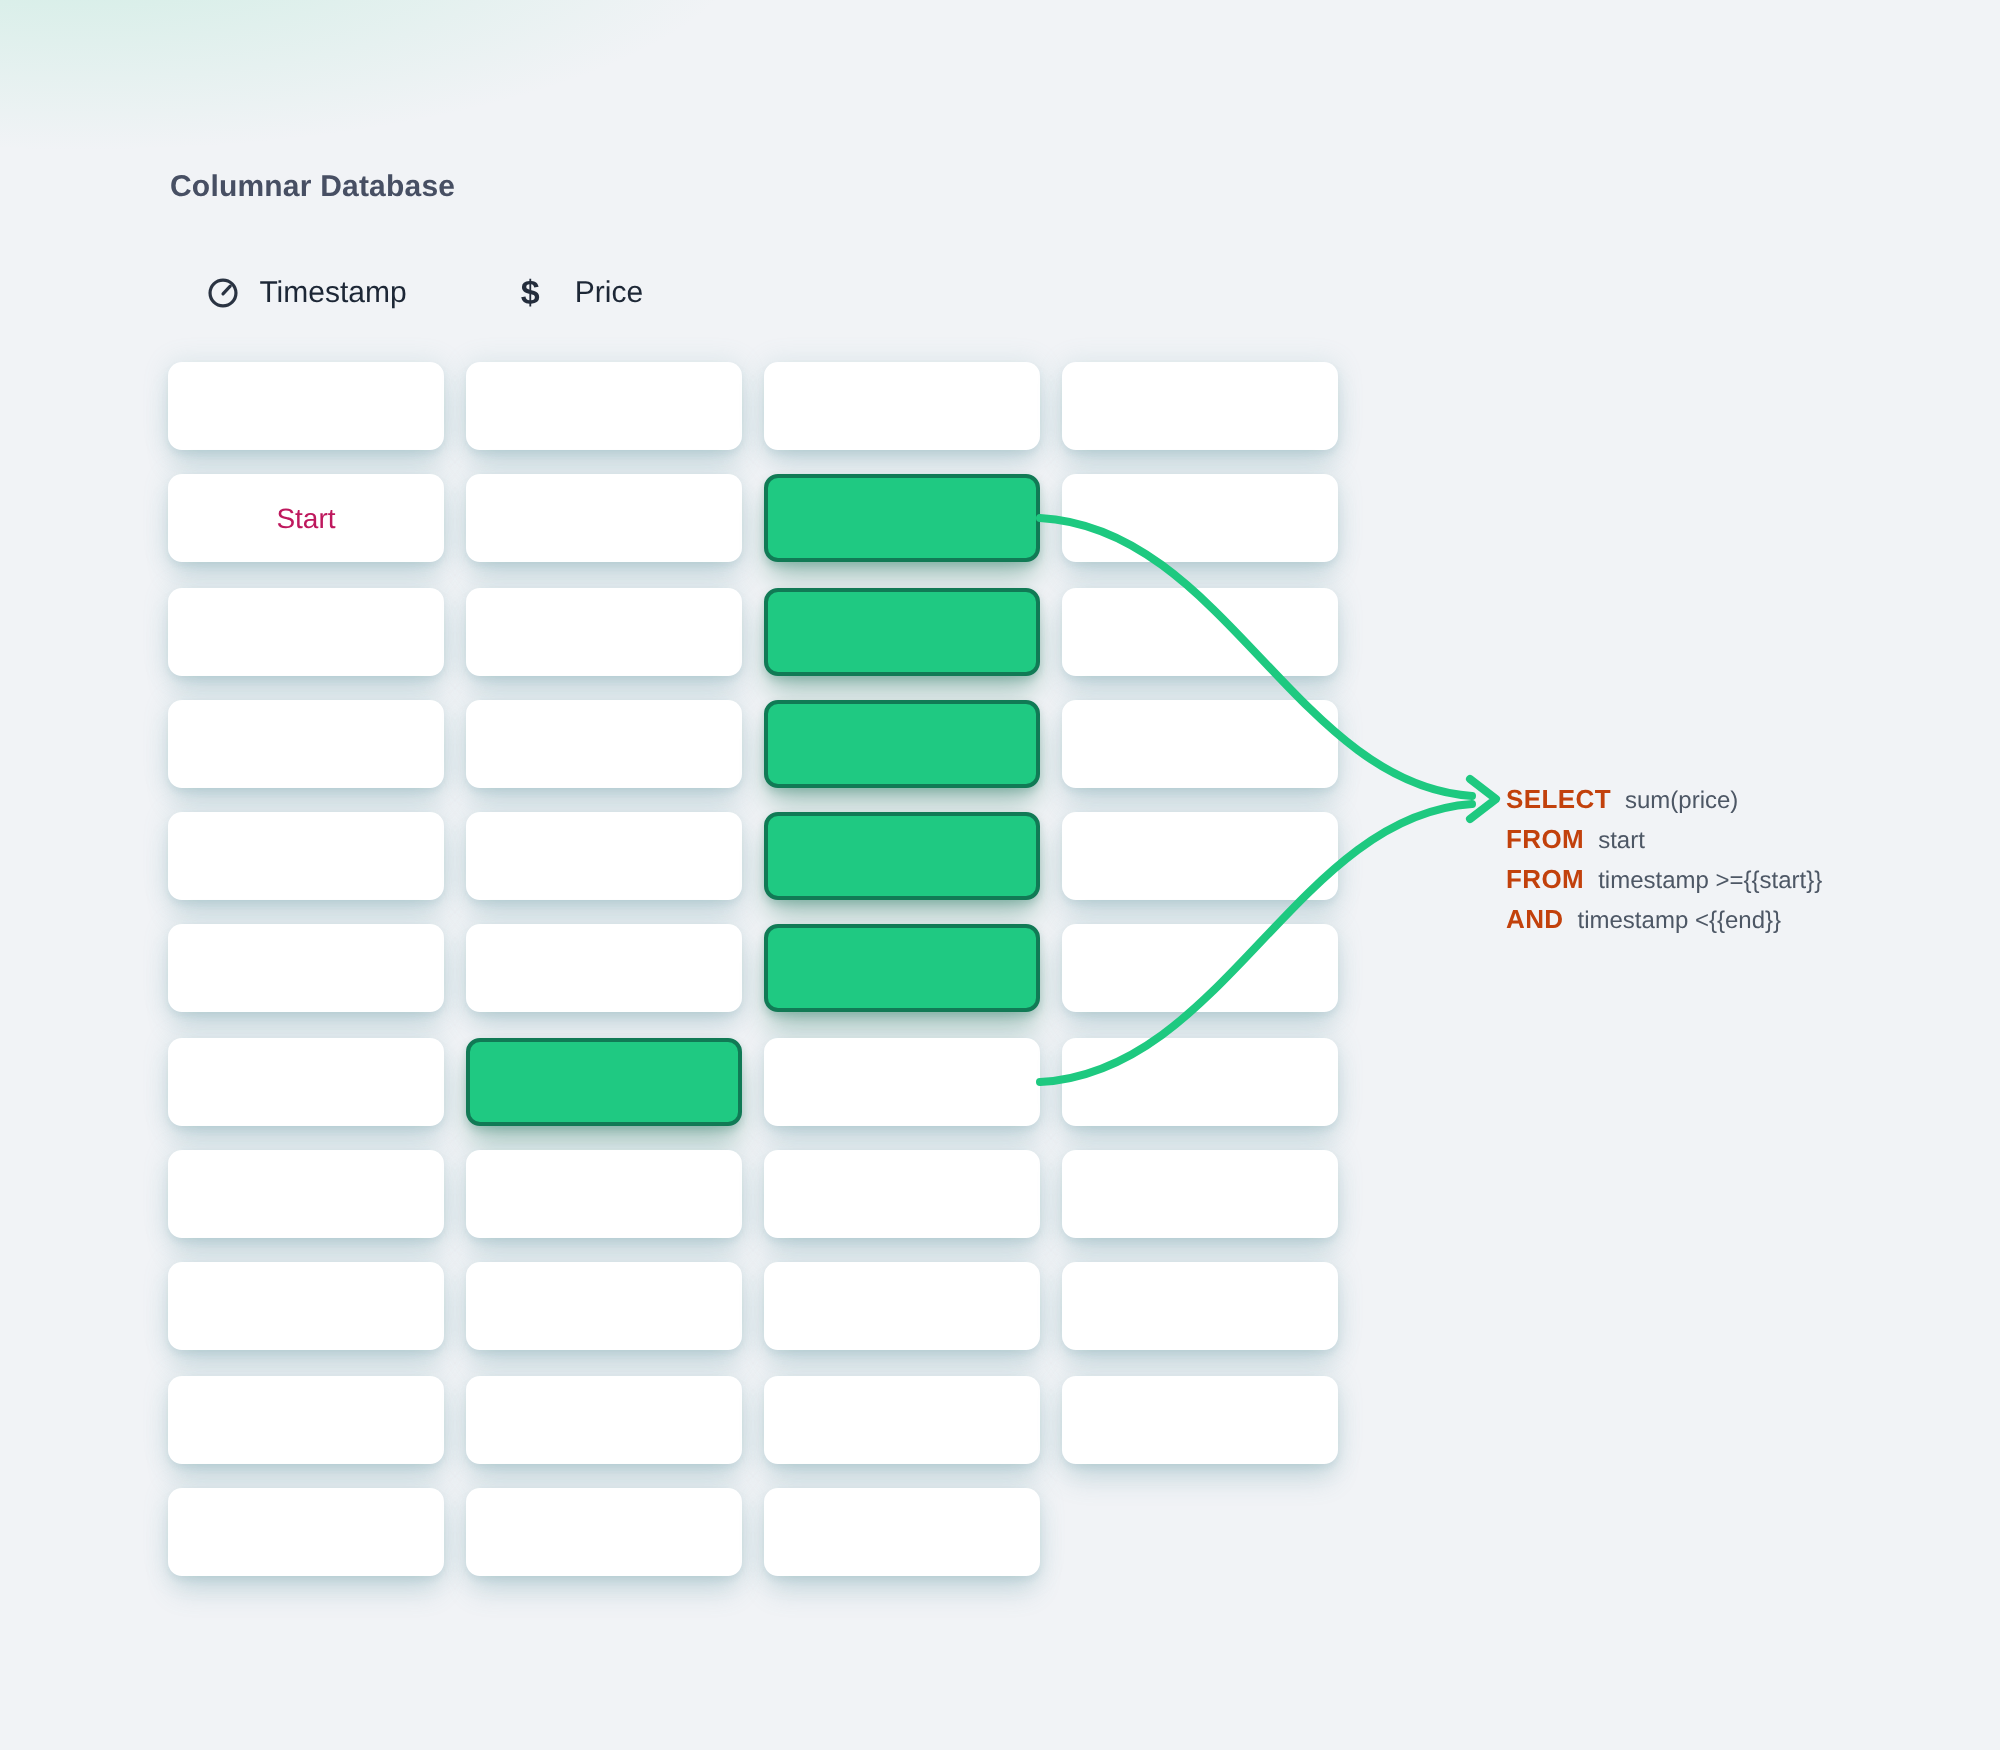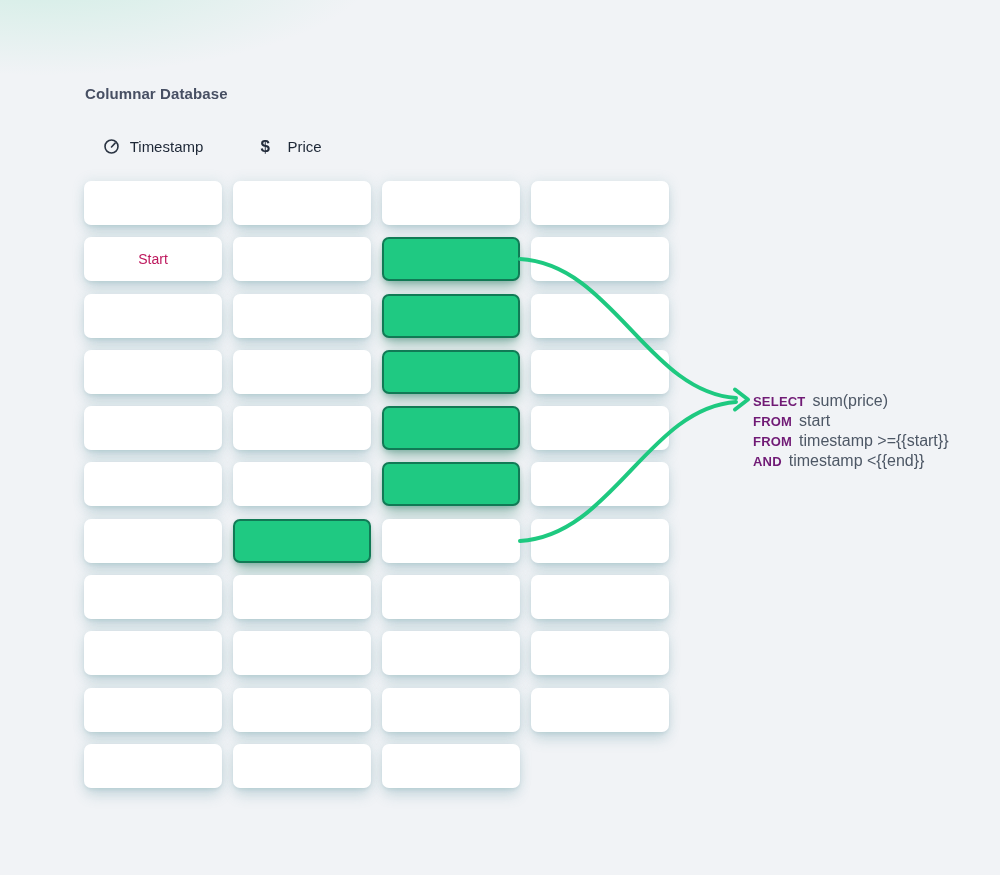--- a/index.html
+++ b/index.html
@@ -54,22 +54,22 @@
       0 10px 14px -3px rgba(18,110,84,.38),
       0 2px 4px rgba(18,110,84,.22);
   }
 
   .arrows { position: absolute; left: 0; top: 0; pointer-events: none; }
 
   .query {
     position: absolute; left: 753px; top: 392px;
   }
   .query-line { display: flex; align-items: baseline; height: 20px; white-space: nowrap; }
-  .kw { font-size: 13px; font-weight: 700; color: #701a75; letter-spacing: .2px; }
-  .arg { font-size: 16px; font-weight: 400; color: #4d5765; margin-left: 7px; }
+  .kw { font-size: 13px; font-weight: 700; color: #c2410c; letter-spacing: .2px; }
+  .arg { font-size: 12px; font-weight: 400; color: #4d5765; margin-left: 7px; }
 </style>
 </head>
 <body>
 
 <div class="stage">
 
   <div class="title">Columnar Database</div>
 
   <div class="header-row">
     <div class="header-cell">

